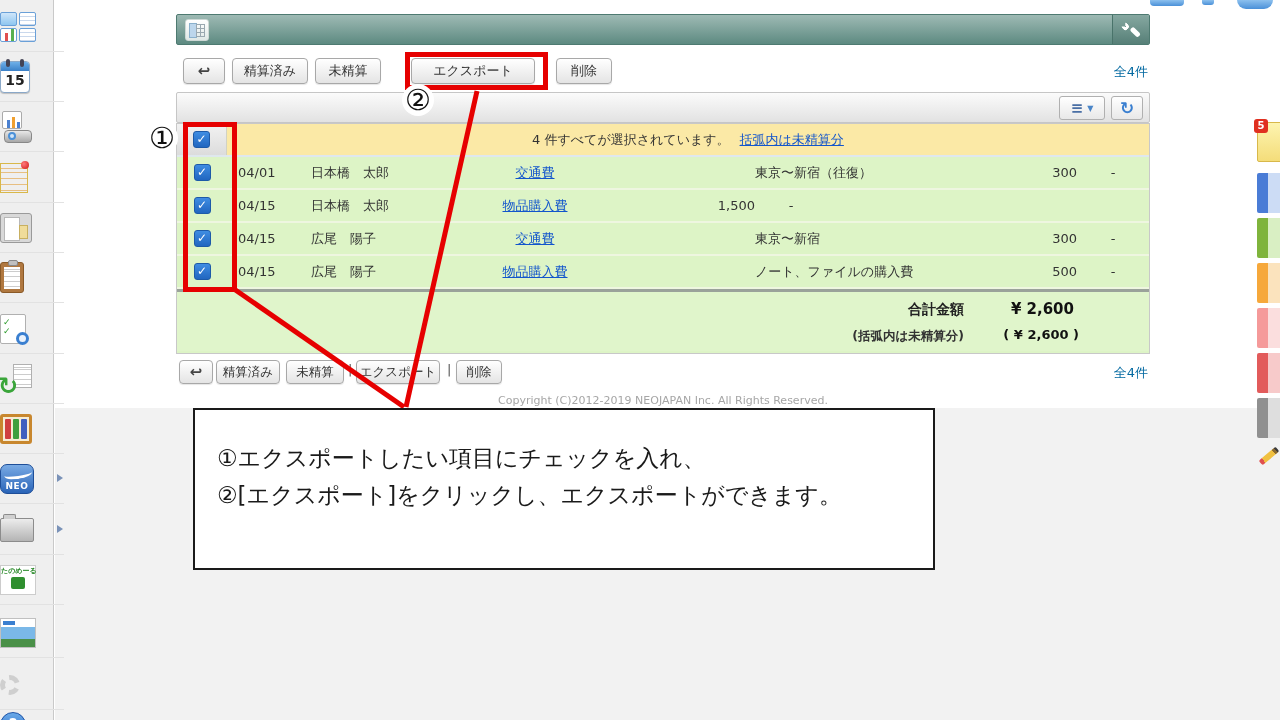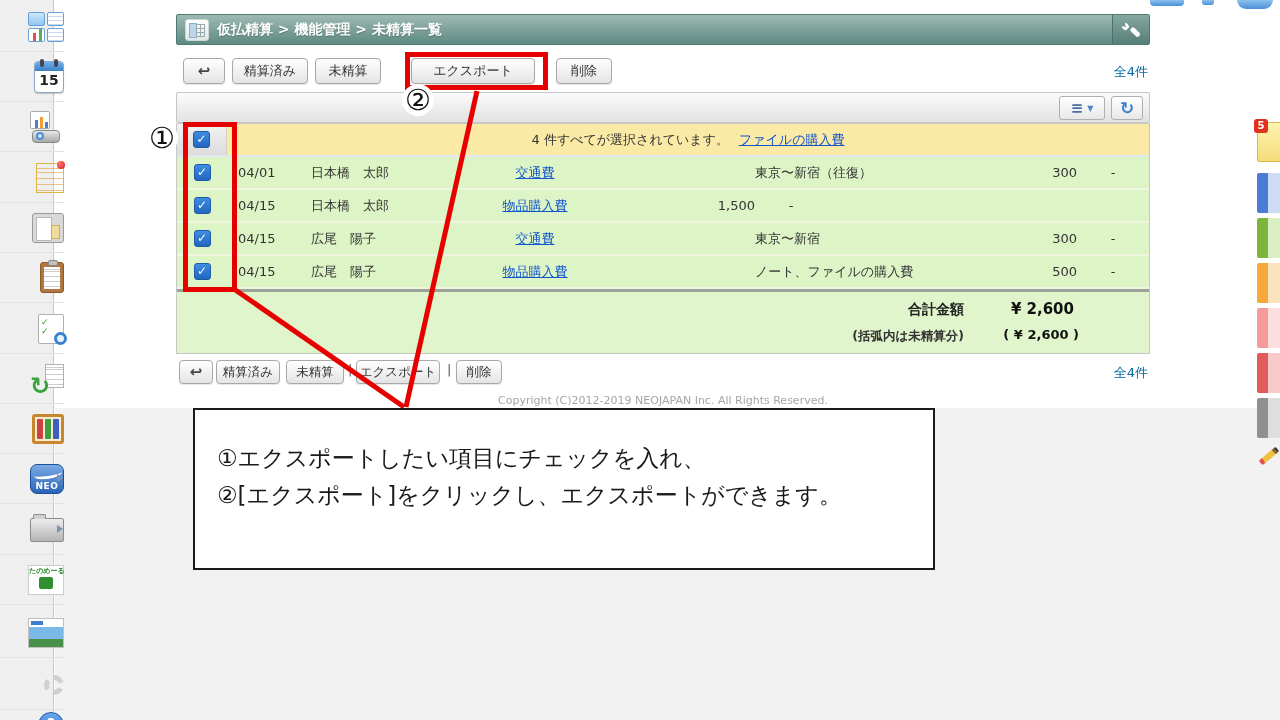--- a/index.html
+++ b/index.html
@@ -4,21 +4,21 @@
 <style>
   * { margin:0; padding:0; box-sizing:border-box; }
   html,body { width:1280px; height:720px; overflow:hidden; background:#fff;
     font-family:"DejaVu Sans","Liberation Sans",sans-serif; }
   .stage { position:relative; width:1280px; height:720px; background:#fff; }
 
   
   .sidebar { position:absolute; left:0; top:0; width:54px; height:720px;
     background:#efefef; border-right:1px solid #c9c9c9; z-index:4; }
   .si { position:absolute; left:0; width:64px; height:50px; display:flex;
-    align-items:center; justify-content:flex-end; border-bottom:1px solid #e2e2e2; }
+    align-items:center; justify-content:flex-start; border-bottom:1px solid #e2e2e2; }
   .flyout { position:absolute; right:1px; top:20px; width:0; height:0;
     border-left:6px solid #7a92b8; border-top:4px solid transparent; border-bottom:4px solid transparent; }
 
   .ic-portal { width:36px; height:30px; display:grid; grid-template-columns:1fr 1fr; gap:2px; }
   .ic-portal i { border:1px solid #6aa0d8; border-radius:2px; background:#fff; }
   .ic-portal i.sky { background:linear-gradient(#cfe6fa,#8fc6f0); }
   .ic-portal i.lines { background:repeating-linear-gradient(#fff 0 3px,#c9d8ec 3px 4px); }
   .ic-portal i.bars { background:linear-gradient(0deg,#e05050 0 0) 4px 100%/3px 8px no-repeat,
      linear-gradient(0deg,#58b050 0 0) 10px 100%/3px 12px no-repeat,
      linear-gradient(0deg,#4870d0 0 0) 16px 100%/3px 6px no-repeat,#fff; }
@@ -322,21 +322,20 @@
     <div style="position:absolute;top:445px;left:0;width:38px;height:24px">
       <div class="pencil" style="top:8px"></div>
     </div>
   </div>
 
   <div class="mod-header">
     <div class="appicon">
         <div class="scr"></div>
         <div class="grid"></div>
       </div>
-    <div class="title">仮払精算 &gt; 機能管理 &gt; 未精算一覧</div>
     <div class="wrench-btn">
       <div class="wrench">
           <i class="ring"></i>
           <i class="bar"></i>
         </div>
     </div>
   </div>
 
   <div style="position:absolute;left:176px;top:55px;width:974px;height:32px;z-index:2">
     <div class="btn" style="left:7px;top:3px;width:42px">
@@ -362,21 +361,21 @@
   <div class="table">
 
     <div class="banner">
       <div class="cbcell">
         <div class="cb">
           <span>✓</span>
         </div>
       </div>
       <div class="msg">
         <span>4 件すべてが選択されています。</span>
-        <a class="lnk">ファイルの購入費</a>
+        <a class="lnk">括弧内は未精算分</a>
       </div>
     </div>
 
     <div class="row">
       <div class="cbcell">
         <div class="cb"><span>✓</span></div>
       </div>
       <div class="c-date">04/01</div>
       <div class="c-name">日本橋　太郎</div>
       <div class="c-cat"><a class="lnk">交通費</a></div>

